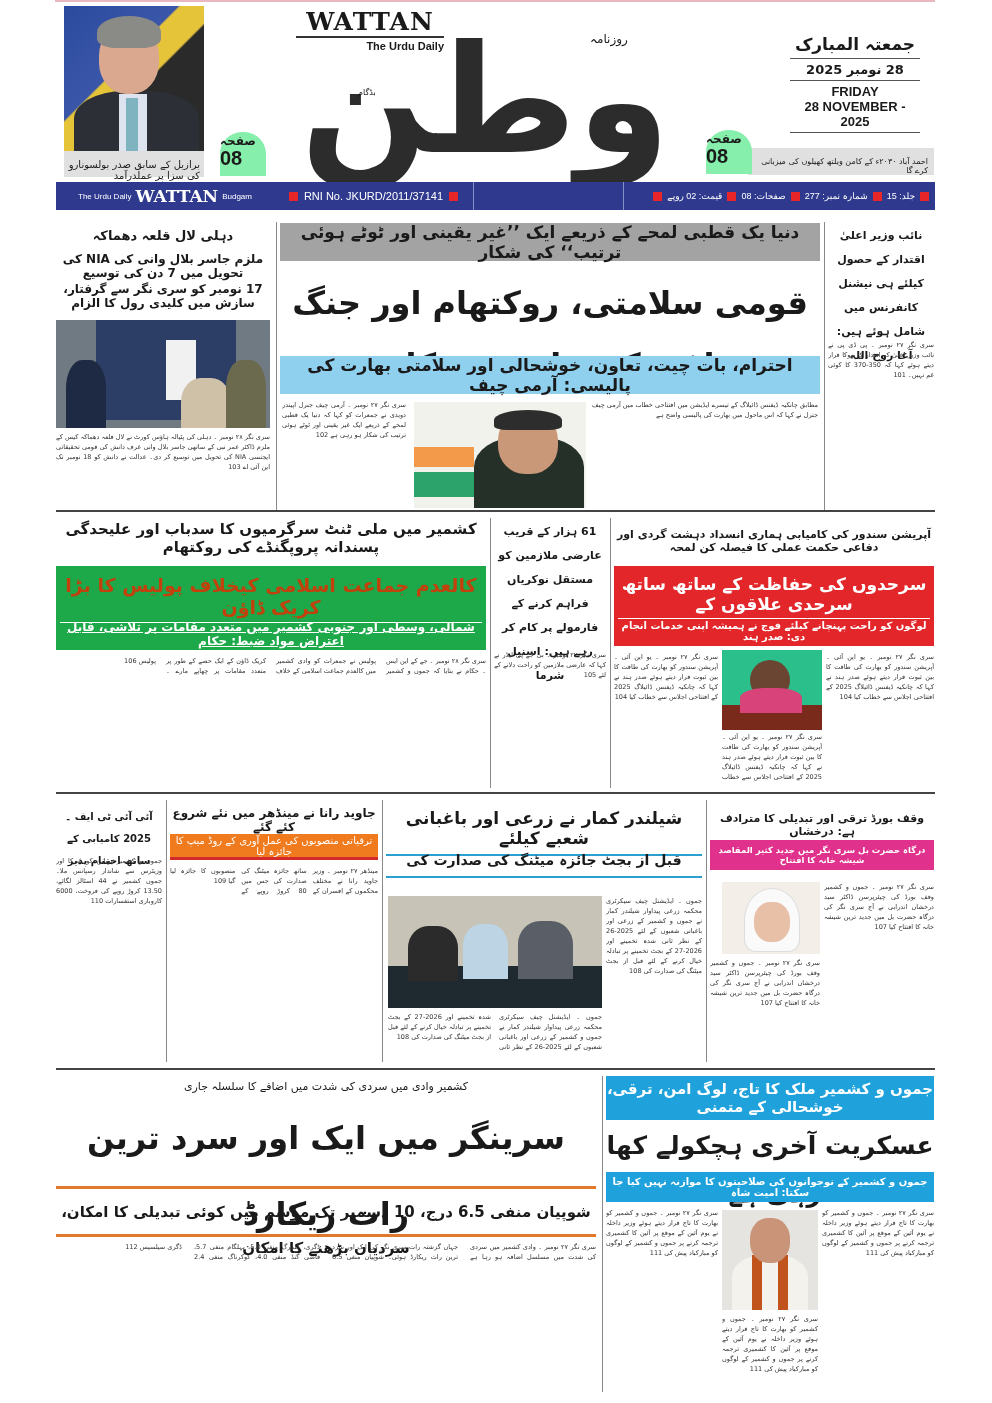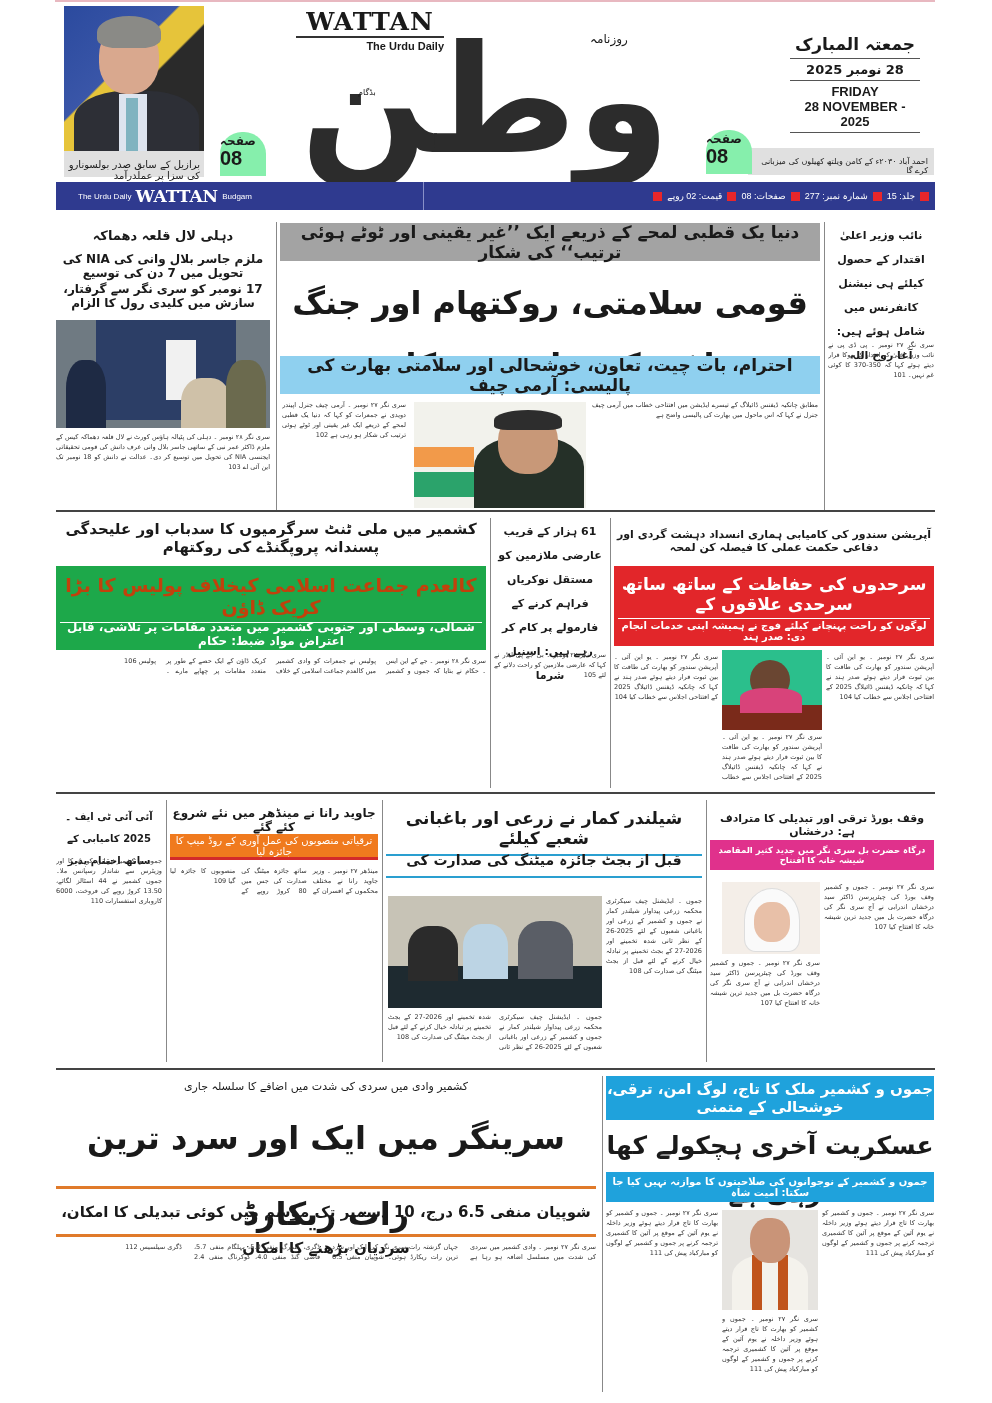--- a/index.html
+++ b/index.html
@@ -87,20 +87,25 @@
   <div class="lbl ur">صفحہ</div>
   <div class="num">08</div>
 </div>
 
 <div class="abs infobar">
   <div class="sec s1">
     <span>The Urdu Daily</span>
     <b>WATTAN</b>
     <span>Budgam</span>
   </div>
+  <div class="sec s2">
+    <span class="sq"></span>
+    <span>RNI No. JKURD/2011/37141</span>
+    <span class="sq"></span>
+  </div>
   <div class="sec s3"></div>
   <div class="sec s4">
     <span class="sq"></span>
     <span>جلد: 15</span>
     <span class="sq"></span>
     <span>شمارہ نمبر: 277</span>
     <span class="sq"></span>
     <span>صفحات: 08</span>
     <span class="sq"></span>
     <span>قیمت: 02 روپے</span>
@@ -136,21 +141,21 @@
 <div class="abs vline" style="left:824px;top:222px;height:288px;"></div>
 
 <div class="abs hd" style="left:828px;top:224px;width:106px;font-size:11px;line-height:24px;">نائب وزیر اعلیٰ اقتدار کے حصول کیلئے ہی نیشنل کانفرنس میں شامل ہوئے ہیں: آغا روح اللہ</div>
 <div class="abs bodytext" style="left:828px;top:340px;width:106px;height:165px;">سری نگر ۲۷ نومبر ۔ پی ڈی پی نے نائب وزیر اعلیٰ کو اقتدار کا بھوکا قرار دیتے ہوئے کہا کہ 350-370 کا کوئی غم نہیں۔ 101</div>
 
 <div class="abs hline" style="left:56px;top:510px;width:879px;"></div>
 
 <div class="abs hd" style="left:56px;top:520px;width:430px;font-size:15px;">کشمیر میں ملی ٹنٹ سرگرمیوں کا سدباب اور علیحدگی پسندانہ پروپگنڈے کی روکتھام</div>
 <div class="abs" style="left:56px;top:566px;width:430px;height:84px;background:#1da84a;"></div>
 <div class="abs hd" style="left:60px;top:574px;width:422px;font-size:19px;color:#c2410c;border-bottom:1px solid #fff;padding-bottom:4px;">کالعدم جماعت اسلامی کیخلاف پولیس کا بڑا کریک ڈاؤن</div>
-<div class="abs hd" style="left:60px;top:620px;width:422px;font-size:12px;color:#fff;">شمالی، وسطی اور جنوبی کشمیر میں متعدد مقامات پر تلاشی، قابل اعتراض مواد ضبط: حکام</div>
+<div class="abs hd" style="left:60px;top:620px;width:422px;font-size:12px;color:#fff;text-decoration:underline;">شمالی، وسطی اور جنوبی کشمیر میں متعدد مقامات پر تلاشی، قابل اعتراض مواد ضبط: حکام</div>
 <div class="abs bodytext" style="left:56px;top:656px;width:430px;height:128px;column-count:4;column-gap:10px;">سری نگر ۲۸ نومبر ۔ جے کے این ایس ۔ حکام نے بتایا کہ جموں و کشمیر پولیس نے جمعرات کو وادی کشمیر میں کالعدم جماعت اسلامی کے خلاف کریک ڈاؤن کے ایک حصے کے طور پر متعدد مقامات پر چھاپے مارے ۔ پولیس 106</div>
 <div class="abs vline" style="left:490px;top:518px;height:270px;"></div>
 
 <div class="abs hd" style="left:494px;top:520px;width:112px;font-size:11px;line-height:24px;">61 ہزار کے قریب عارضی ملازمین کو مستقل نوکریاں فراہم کرنے کے فارمولے پر کام کر رہے ہیں: اسنیل شرما</div>
 <div class="abs bodytext" style="left:494px;top:650px;width:112px;height:134px;">سری نگر ۲۷ نومبر ۔ بی جے پی لیڈر نے کہا کہ عارضی ملازمین کو راحت دلانے کے لئے 105</div>
 <div class="abs vline" style="left:610px;top:518px;height:270px;"></div>
 
 <div class="abs hd" style="left:614px;top:528px;width:320px;font-size:11px;">آپریشن سندور کی کامیابی ہماری انسداد دہشت گردی اور دفاعی حکمت عملی کا فیصلہ کن لمحہ</div>
 <div class="abs" style="left:614px;top:566px;width:320px;height:80px;background:#e2262a;"></div>
 <div class="abs hd" style="left:618px;top:574px;width:312px;font-size:17px;color:#fff;border-bottom:1px solid #fff;padding-bottom:4px;">سرحدوں کی حفاظت کے ساتھ ساتھ سرحدی علاقوں کے</div>

